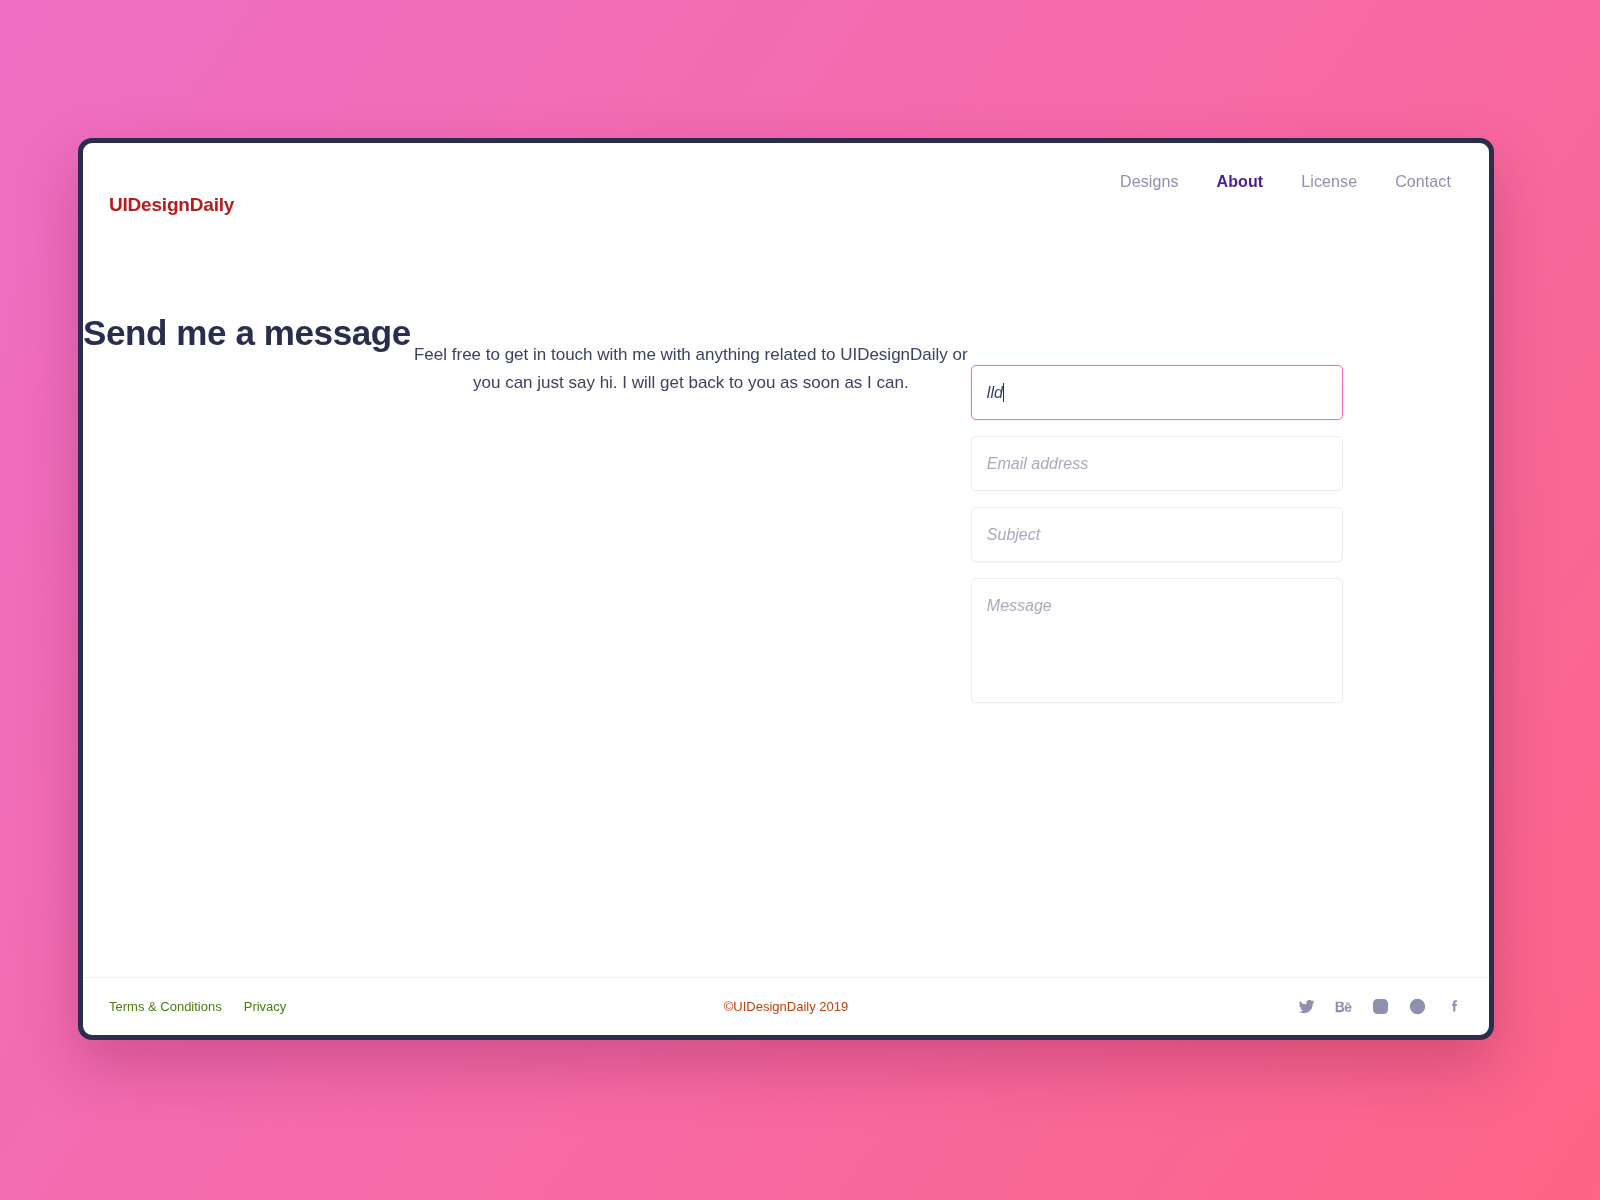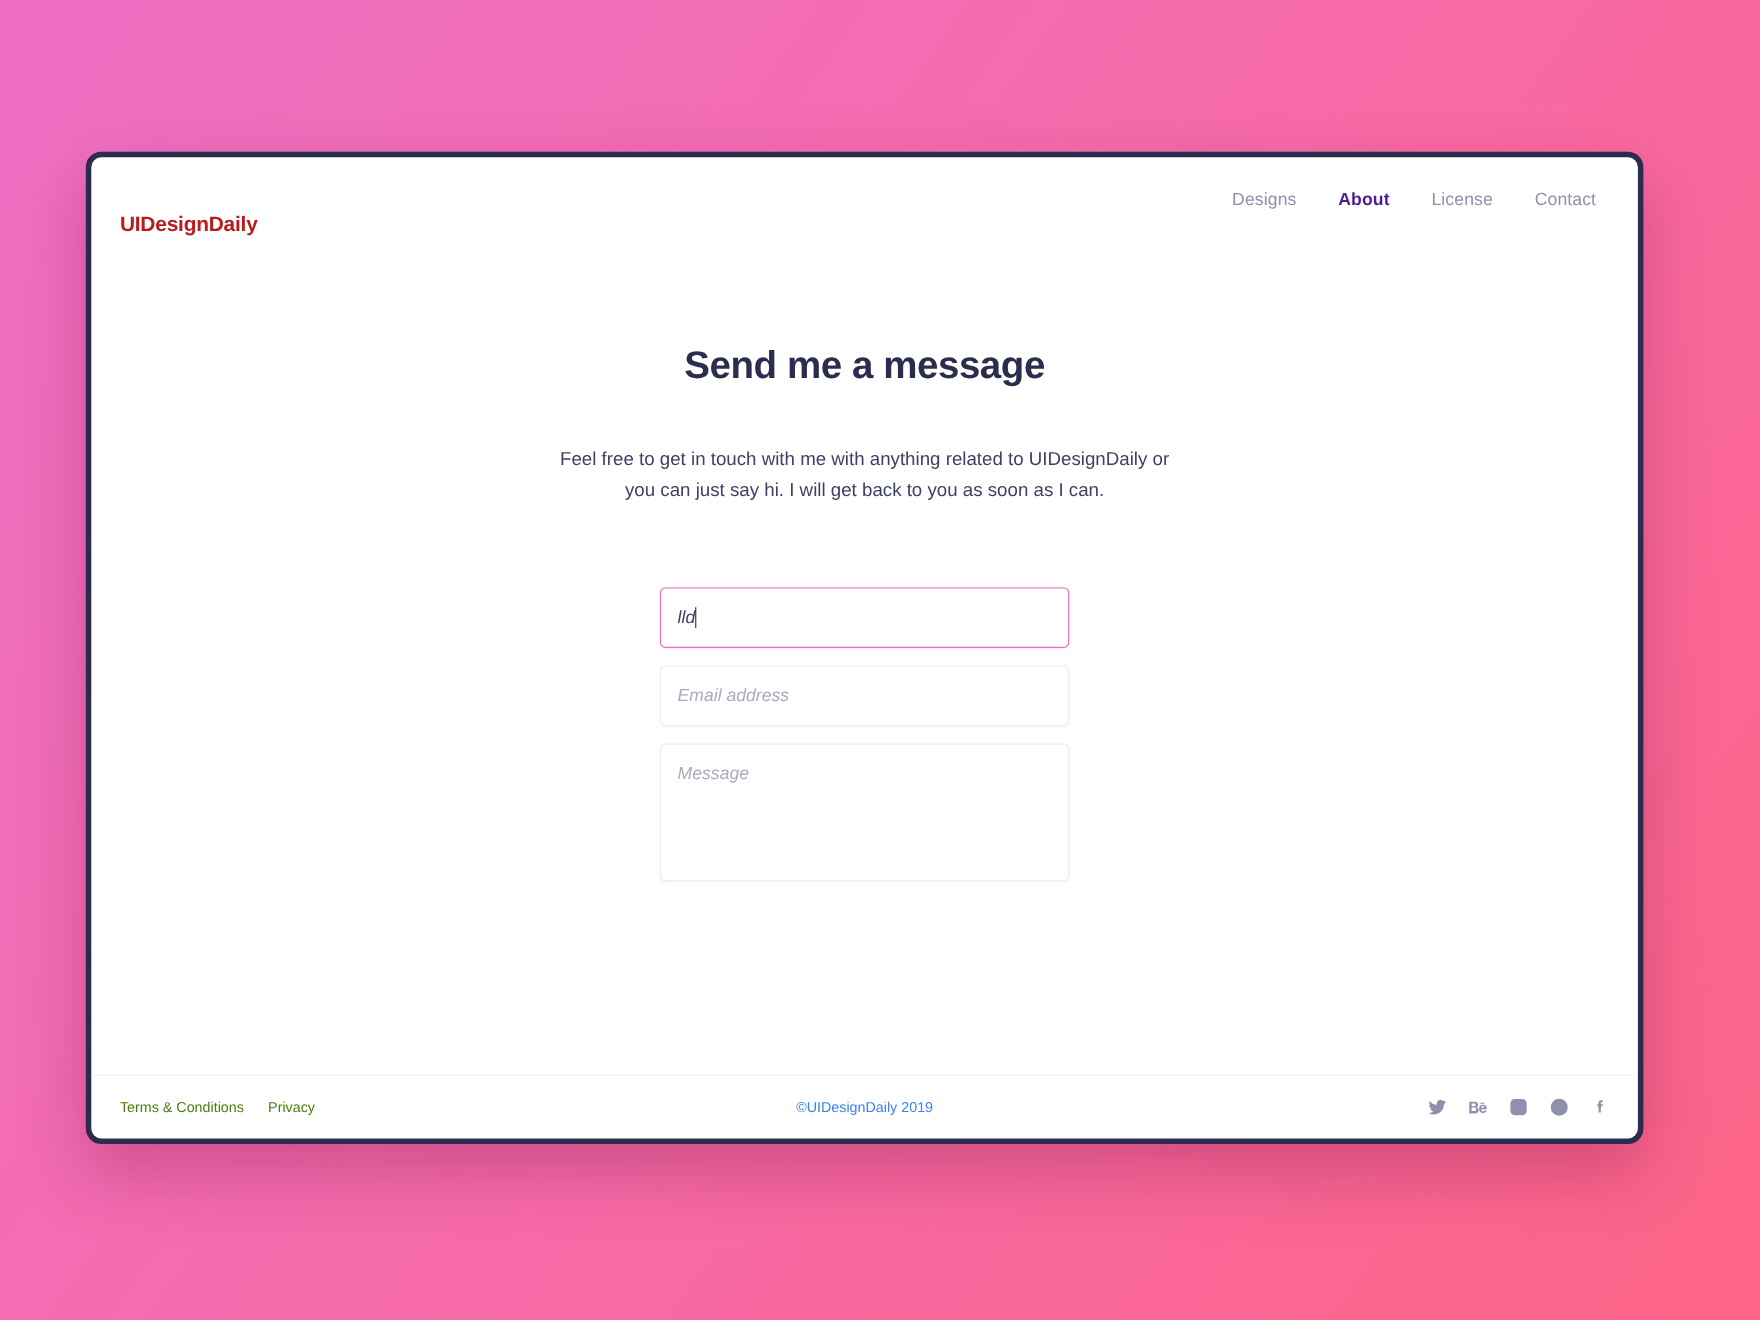--- a/index.html
+++ b/index.html
@@ -73,24 +73,23 @@
 
   .nav-link.active {
     color: #4c1d95;
     font-weight: 600;
   }
 
   
   .main {
     flex: 1 1 auto;
     display: flex;
-    flex-direction: column;
-    align-items: center;
+    flex-direction: row;
+    align-items: flex-start;
     padding-top: 92px;
-    gap: 23px;
   }
 
   .page-title {
     font-size: 35px;
     font-weight: bold;
     color: #2b2d4e;
     letter-spacing: -0.4px;
     text-align: center;
   }
 
@@ -185,21 +184,21 @@
     font-size: 13px;
     color: #4d7c0f;
     text-decoration: none;
   }
 
   .footer-copy {
     position: absolute;
     left: 0; right: 0;
     text-align: center;
     font-size: 13px;
-    color: #3b82f6;
+    color: #c2410c;
     pointer-events: none;
   }
 
   .footer-social {
     margin-left: auto;
     display: flex;
     align-items: center;
     gap: 20px;
     z-index: 2;
   }
@@ -235,20 +234,23 @@
 
       <div class="field-wrap">
         <input class="field focused" type="text" placeholder="Name" value="lld" style="">
         <span class="caret" id="name-caret" style="left: 32.0156px;"></span>
       </div>
 
       <div class="field-wrap">
         <input class="field" type="text" placeholder="Email address" style="">
       </div>
 
+      <div class="field-wrap">
+        <input class="field" type="text" placeholder="Subject" style="">
+      </div>
 
       <div class="field-wrap">
         <textarea class="field field-message" placeholder="Message" style=""></textarea>
       </div>
 
     </form>
   </main>
 
   <footer class="site-footer">
     <div class="footer-links">

